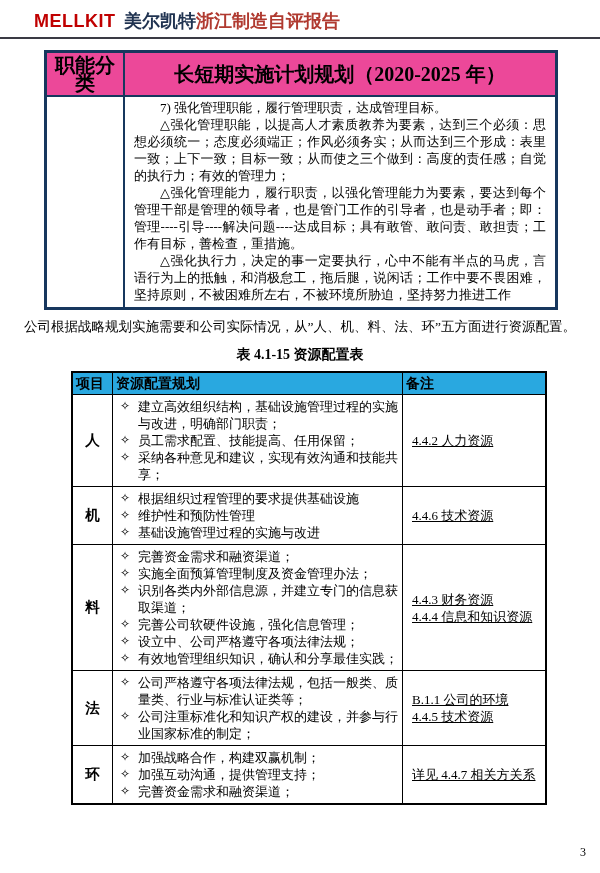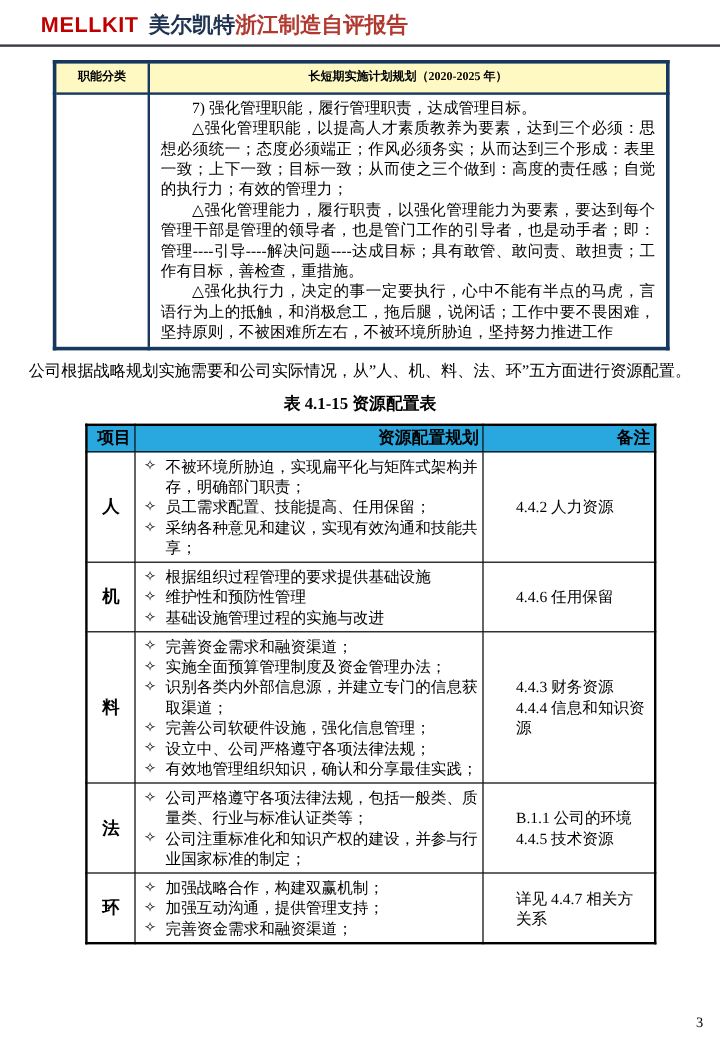--- a/index.html
+++ b/index.html
@@ -14,47 +14,47 @@
   .logo{color:#c00000;font-family:"Liberation Sans","DejaVu Sans",sans-serif;letter-spacing:.5px;}
   .t-navy{color:#1f3250;margin-left:4px;}
   .t-red{color:#b03a30;}
   .header-rule{border:none;border-top:2px solid #3a3a44;margin:4px 0 0 0;width:600px;}
 
   
   table{border-collapse:collapse;}
   .plan-table{margin:11px 0 0 44px;width:514px;border:3px solid #17375e;table-layout:fixed;}
   .plan-table th,.plan-table td{border:2px solid #17375e;}
   .plan-table th{
-    background:#fef9c3;font-size:10px;font-weight:bold;text-align:center;
+    background:#ec4899;font-size:20px;font-weight:bold;text-align:center;
     padding:3px 6px;line-height:18px;
   }
   .plan-col1{width:64px;}
   .plan-content{padding:2px 9px 4px 9px;font-size:13px;line-height:17px;text-align:justify;vertical-align:top;}
   .plan-content p{margin:0;text-indent:2em;}
 
   
   .section-heading{margin:9px 0 0 24px;font-size:13.5px;font-weight:bold;}
   .body-p{margin:8px 24px 0 24px;font-size:13.5px;line-height:18px;text-align:justify;}
   .caption{margin:10px 0 7px 0;text-align:center;font-size:14px;font-weight:bold;}
 
   
   .res-table{margin:0 0 0 71px;width:476px;border:2px solid #000;table-layout:fixed;}
   .res-table th,.res-table td{border:1.5px solid #000;}
   .res-table th{
-    background:#29a8e0;font-size:14px;font-weight:bold;text-align:right;
+    background:#29a8e0;font-size:14px;font-weight:bold;text-align:left;
     padding:2px 3px;line-height:17px;word-break:break-all;
   }
   .col-item{width:33px;}
   .col-note{width:136px;}
   .label-cell{text-align:center;vertical-align:middle;font-weight:bold;font-size:14.5px;}
   .items-cell{padding:3px 4px 3px 7px;vertical-align:middle;font-size:13px;line-height:17px;}
   .item{display:flex;align-items:flex-start;}
   .bullet{flex:0 0 18px;font-size:12px;line-height:17px;}
   .item-text{flex:1 1 auto;text-align:justify;}
-  .note-cell{padding:2px 6px 2px 27px;vertical-align:middle;font-size:13px;line-height:17px;}
+  .note-cell{padding:2px 6px 2px 9px;vertical-align:middle;font-size:13px;line-height:17px;text-decoration:underline;}
 
   .closing{margin-top:16px;}
   .page-number{position:absolute;right:14px;bottom:13px;font-size:12px;}
 </style>
 </head>
 <body>
 
 <div class="page">
 
   <div class="page-header">
@@ -93,21 +93,21 @@
         <th class="col-plan">资源配置规划</th>
         <th class="col-note">备注</th>
       </tr>
     </thead>
     <tbody id="resource-rows">
         <tr>
           <td class="label-cell">人</td>
           <td class="items-cell">
             <div class="item">
               <span class="bullet">✧</span>
-              <span class="item-text">不被环境所胁迫，实现扁平化与矩阵式架构并存，明确部门职责；</span>
+              <span class="item-text">建立高效组织结构，基础设施管理过程的实施与改进，明确部门职责；</span>
             </div>
             <div class="item">
               <span class="bullet">✧</span>
               <span class="item-text">员工需求配置、技能提高、任用保留；</span>
             </div>
             <div class="item">
               <span class="bullet">✧</span>
               <span class="item-text">采纳各种意见和建议，实现有效沟通和技能共享；</span>
             </div>
           </td>
@@ -125,21 +125,21 @@
             <div class="item">
               <span class="bullet">✧</span>
               <span class="item-text">维护性和预防性管理</span>
             </div>
             <div class="item">
               <span class="bullet">✧</span>
               <span class="item-text">基础设施管理过程的实施与改进</span>
             </div>
           </td>
           <td class="note-cell">
-            <div>4.4.6 任用保留</div>
+            <div>4.4.6 技术资源</div>
           </td>
         </tr>
         <tr>
           <td class="label-cell">料</td>
           <td class="items-cell">
             <div class="item">
               <span class="bullet">✧</span>
               <span class="item-text">完善资金需求和融资渠道；</span>
             </div>
             <div class="item">

